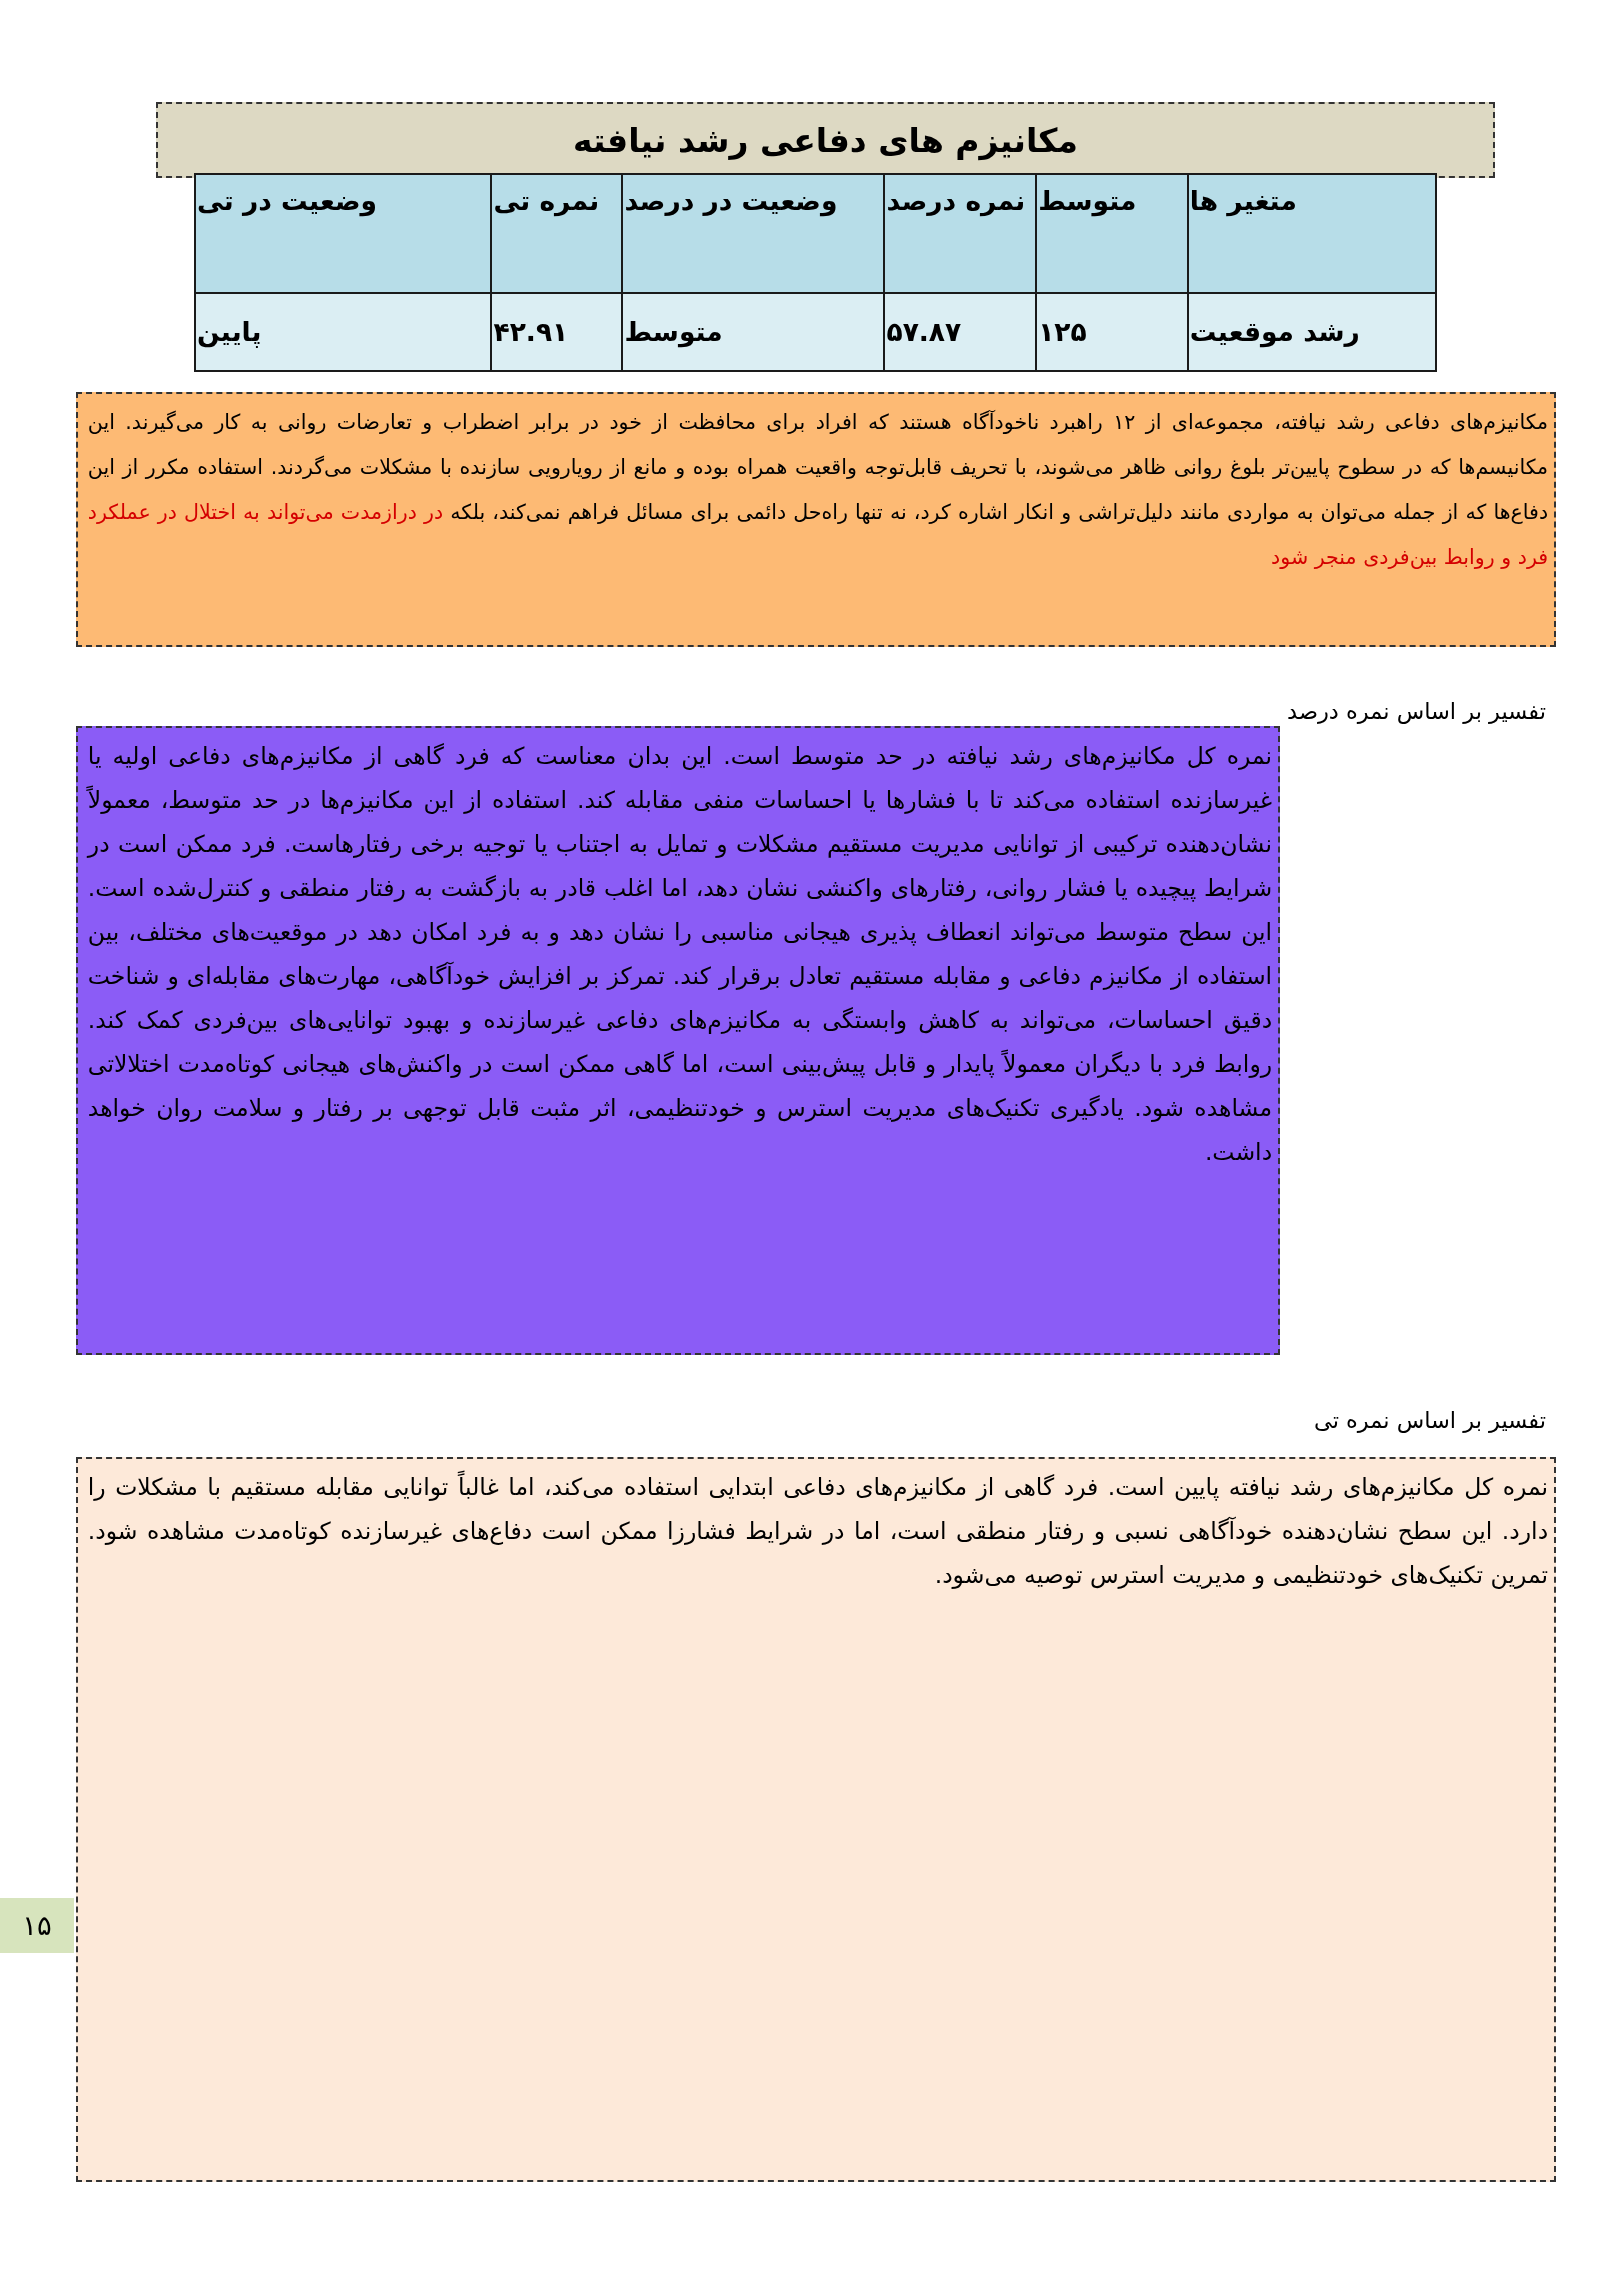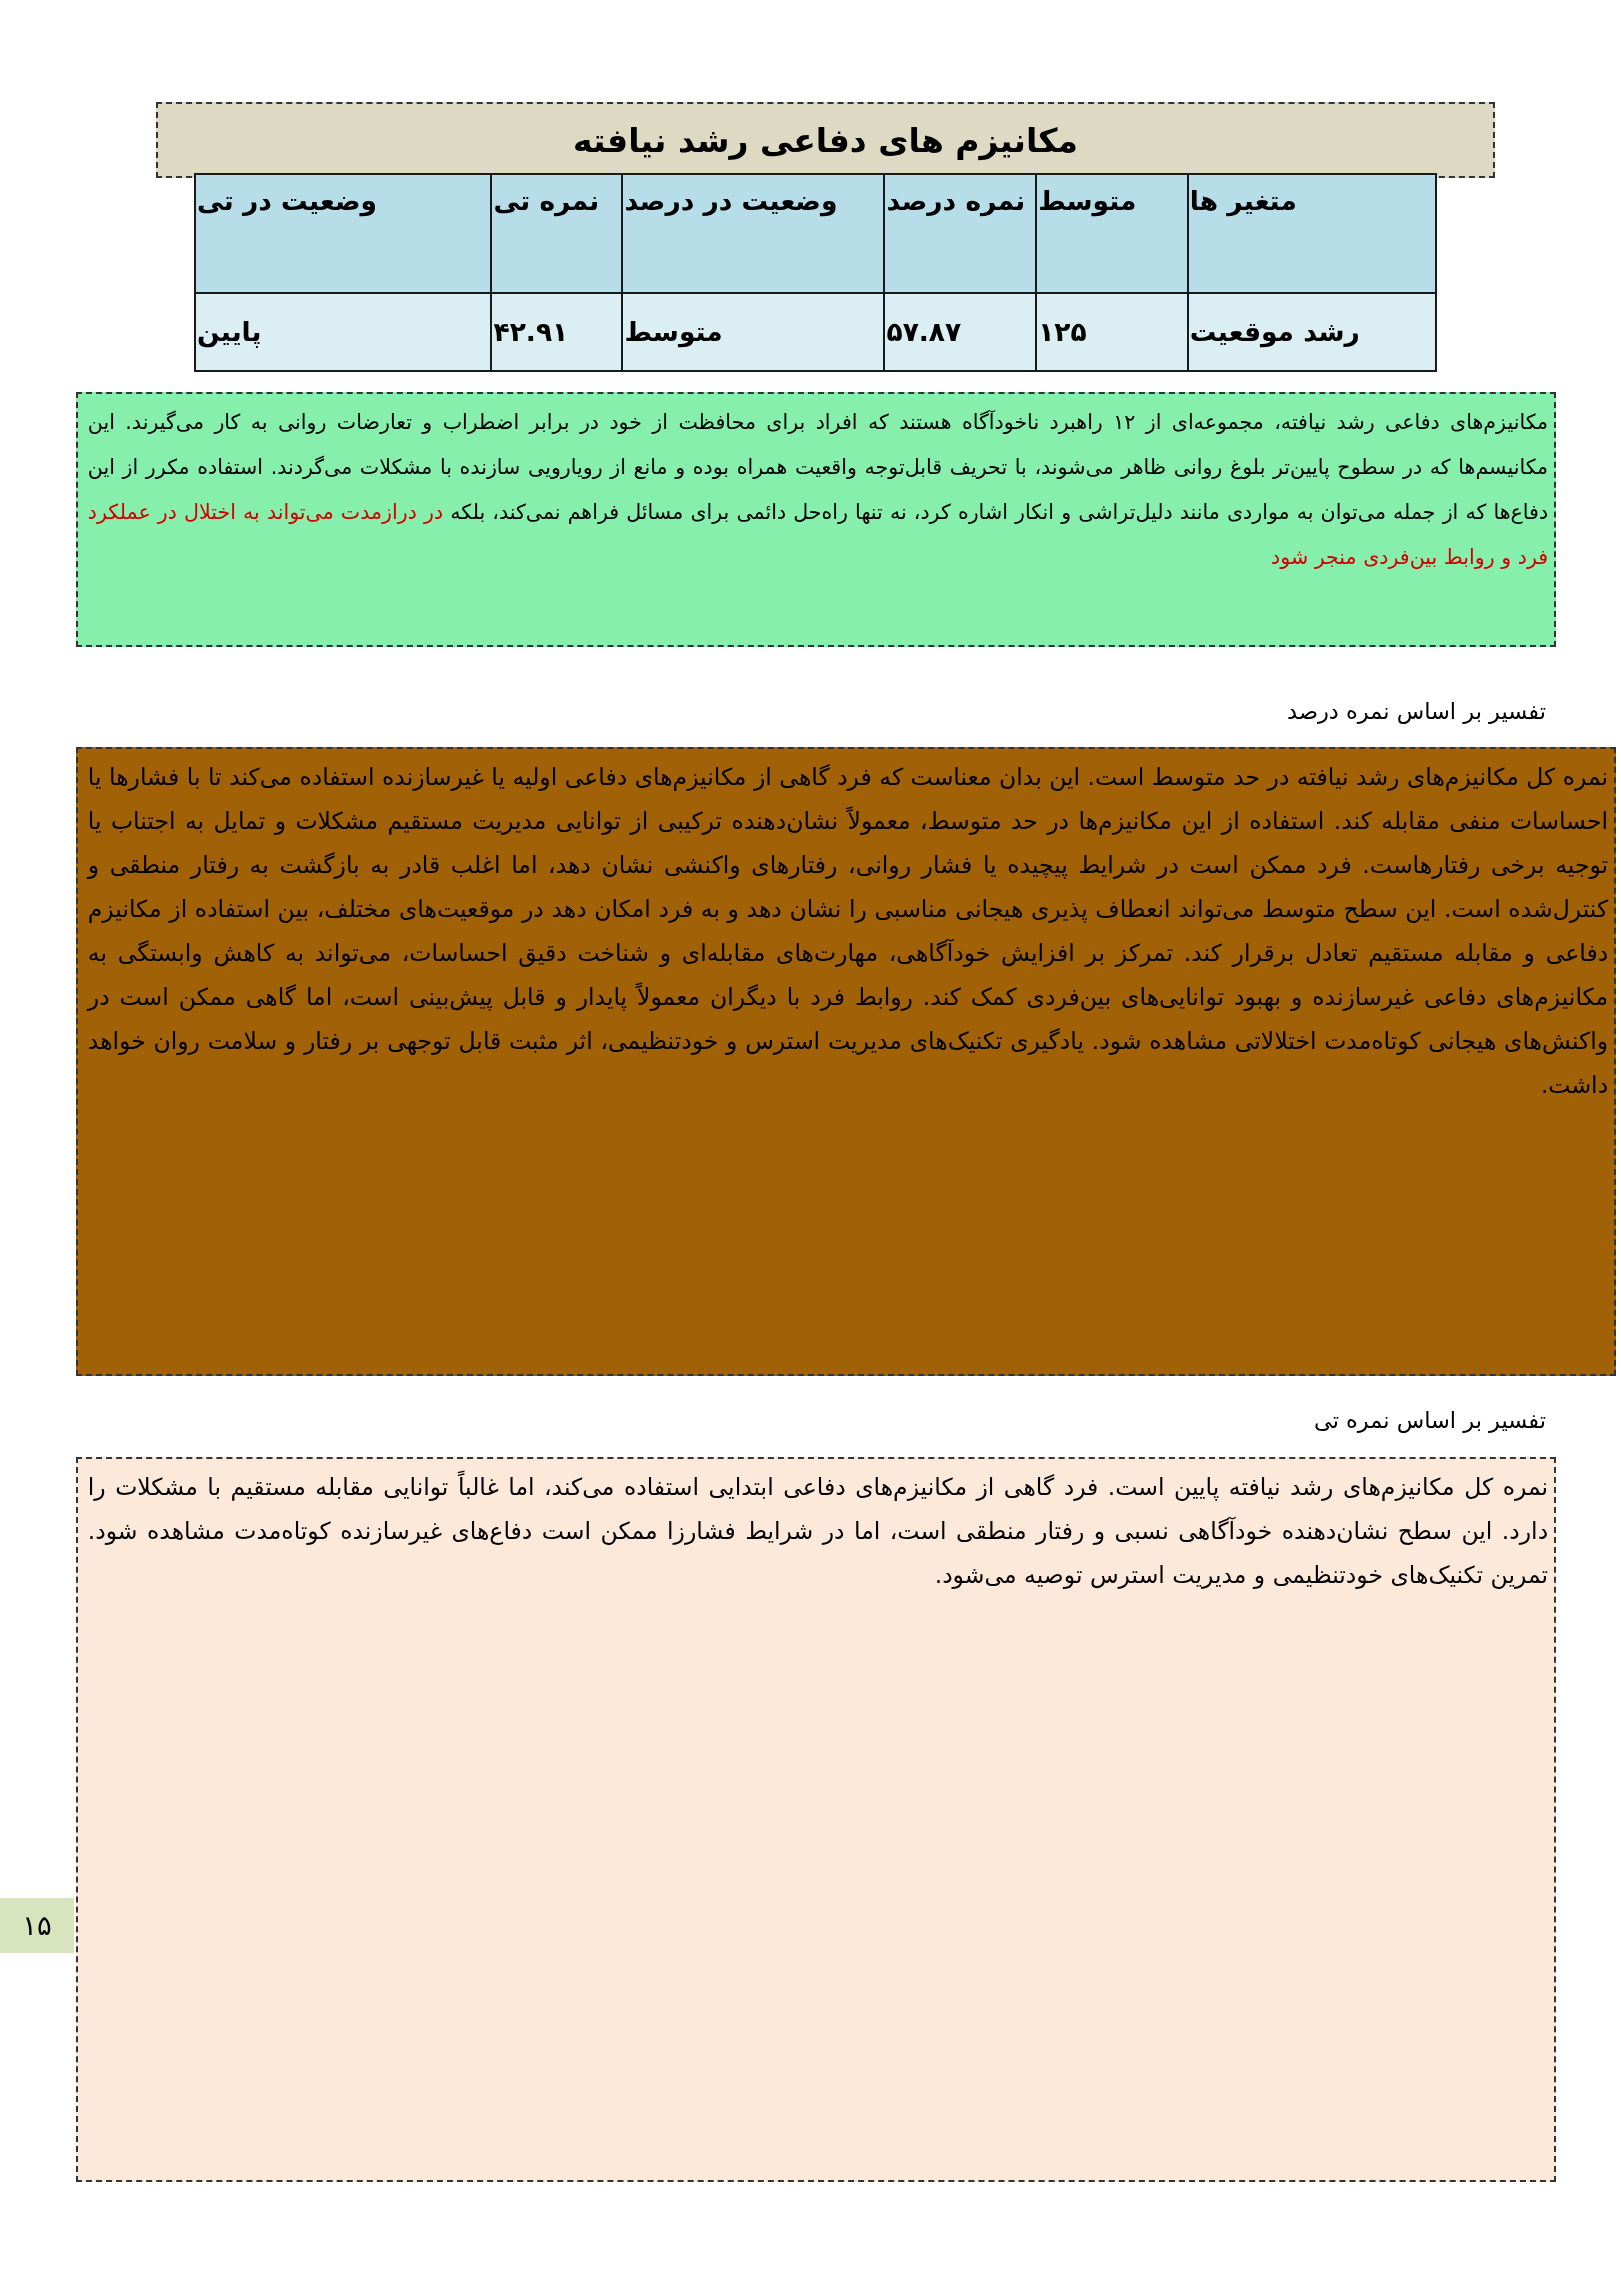--- a/index.html
+++ b/index.html
@@ -9,25 +9,25 @@
                background:#ddd9c3; border:2px dashed #333; box-sizing:border-box;
                display:flex; align-items:center; justify-content:center;margin-top:26px; }
   .title-box span { font-size:33px; font-weight:bold; }
   table.scores { position:absolute; left:194px; top:173px; width:1243px; height:196px;
                  border-collapse:collapse; direction:rtl; }
   table.scores th, table.scores td { border:2px solid #1a1a1a; text-align:left; font-weight:bold; font-size:26.5px; }
   table.scores th { background:#b7dde8; vertical-align:top; padding-top:9.8px; height:106px; }
   table.scores td { background:#dbeef3; height:74px; }
   .box { position:absolute; box-sizing:border-box; border:2px dashed #333; direction:rtl; }
   .box p { margin:0; text-align:justify; }
-  .desc { left:76px; top:392px; width:1480px; height:255px; padding:5.9px 5.9px 0 9.8px; background:#86efac; }
+  .desc { left:76px; top:392px; width:1480px; height:255px; padding:5.9px 5.9px 0 9.8px; background:#fdba74; }
   .desc p { font-size:20.6px; line-height:45px; }
   .red { color:#d40000; }
   .section-label { position:absolute; right:75px; font-size:22.5px; }
-  .interp1 { left:76px; top:747px; width:1540px; height:629px; background:#a16207; padding:5.9px 5.9px 0 9.8px; }
+  .interp1 { left:76px; top:726px; width:1204px; height:629px; background:#8b5cf6; padding:5.9px 5.9px 0 9.8px; }
   .interp2 { left:76px; top:1457px; width:1480px; height:725px; background:#fde9d9; padding:5.9px 5.9px 0 9.8px; }
   .interp1 p, .interp2 p { font-size:23.5px; line-height:44px; }
   .page-num { position:absolute; left:0; top:1898px; width:74px; height:55px; background:#d7e4bd;
               display:flex; align-items:center; justify-content:center; font-size:27.4px; }
 </style>
 </head>
 <body>
 
 <div class="title-box">
   <span>مکانیزم های دفاعی رشد نیافته</span>

